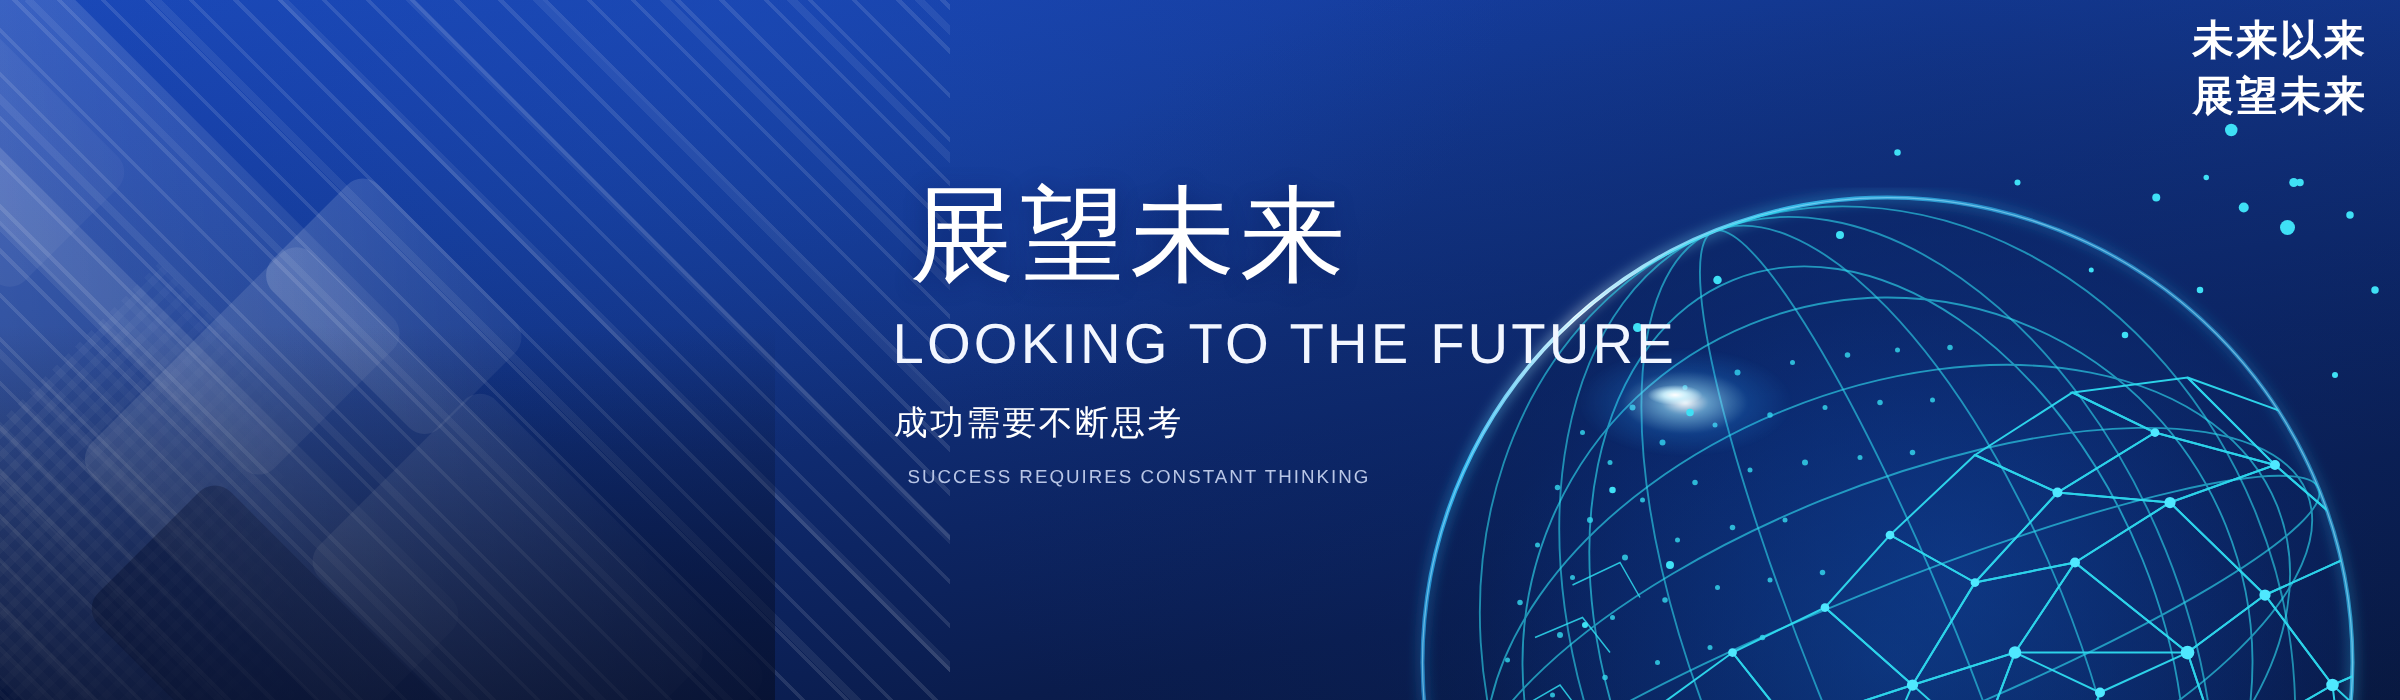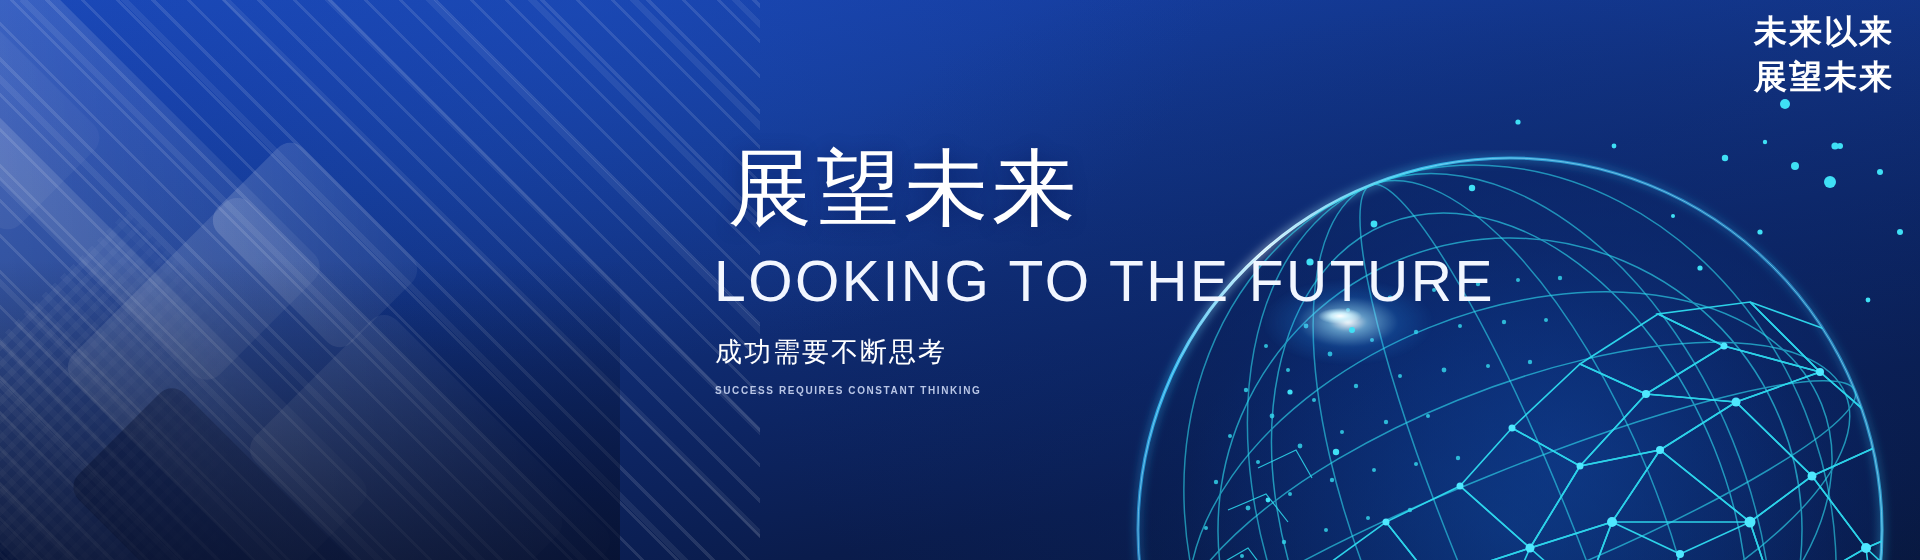--- a/index.html
+++ b/index.html
@@ -106,32 +106,32 @@
   }
 
   
   .copy{ position:absolute; left:712px; top:130px; width:700px; }
   .title-cn{
     font-size:84px; font-weight:400; color:#ffffff;
     letter-spacing:4px; line-height:1.02; margin:16px;
     text-shadow:0 2px 18px rgba(0,20,80,.45);
   }
   .title-en{
-    font-size:57px; font-weight:300; color:#f2f6ff;
+    font-size:45px; font-weight:300; color:#f2f6ff;
     letter-spacing:2.5px; line-height:1.18; margin:14px 0 0 2px;
     white-space:nowrap;
   }
   .sub-cn{
     font-size:27px; font-weight:500; color:#ffffff;
     letter-spacing:2px; line-height:1.42; margin:18px 0 4px 3px;
   }
   .sub-cn div{ white-space:nowrap; }
   .sub-en{
-    font-size:10px; font-weight:700; color:#b9c6e6;
-    letter-spacing:1.6px; line-height:1.95; margin:10px 0 0 3px;
+    font-size:15px; font-weight:400; color:#b9c6e6;
+    letter-spacing:1.6px; line-height:1.95; margin:10px 0 0 14px;
   }
   .sub-en div{ white-space:nowrap; }
 
   .corner-tag{
     position:absolute; right:26px; top:10px;
     text-align:right; color:#ffffff;
     font-size:33px; font-weight:700; letter-spacing:2px; line-height:1.35;
   }
   .corner-tag div{ white-space:nowrap; }
 </style>

